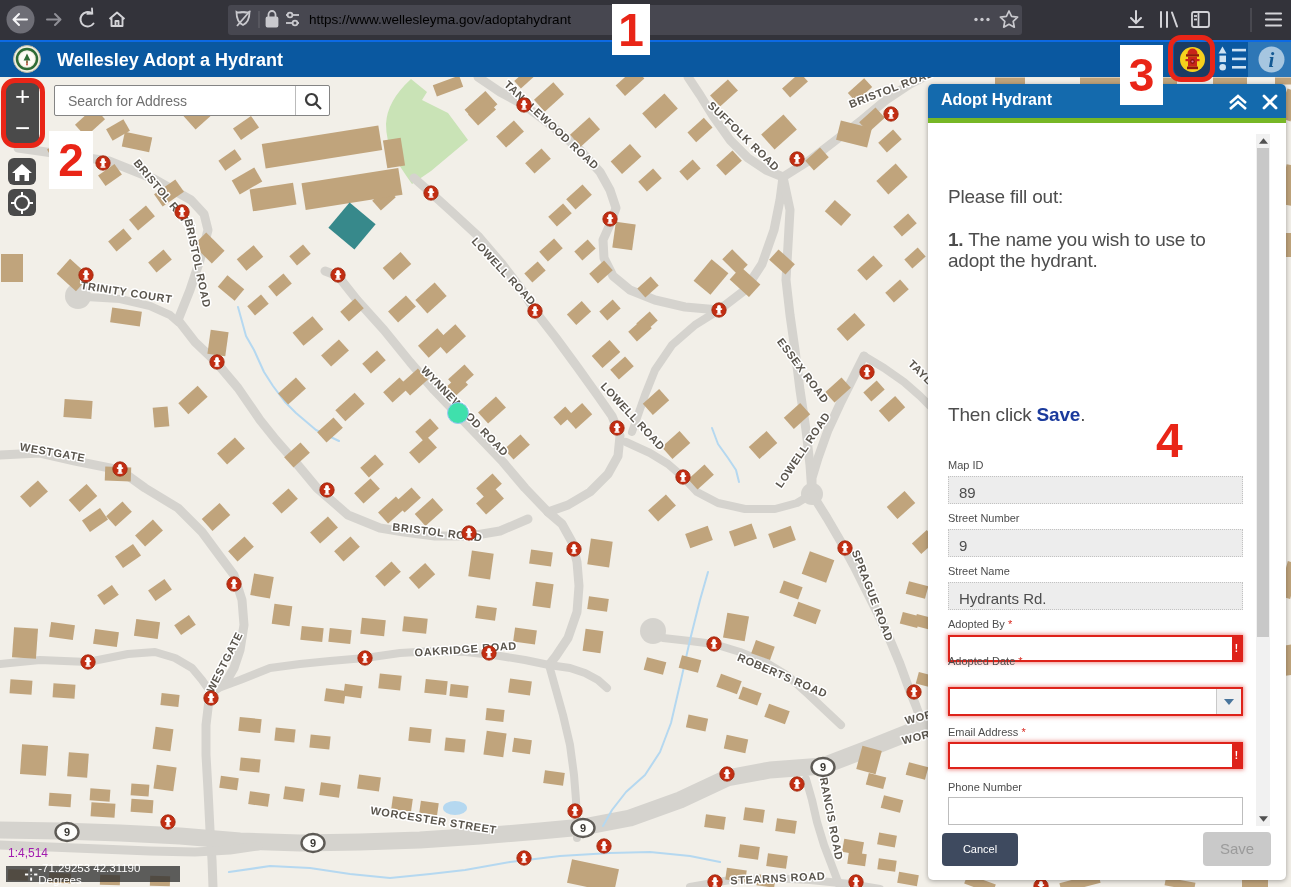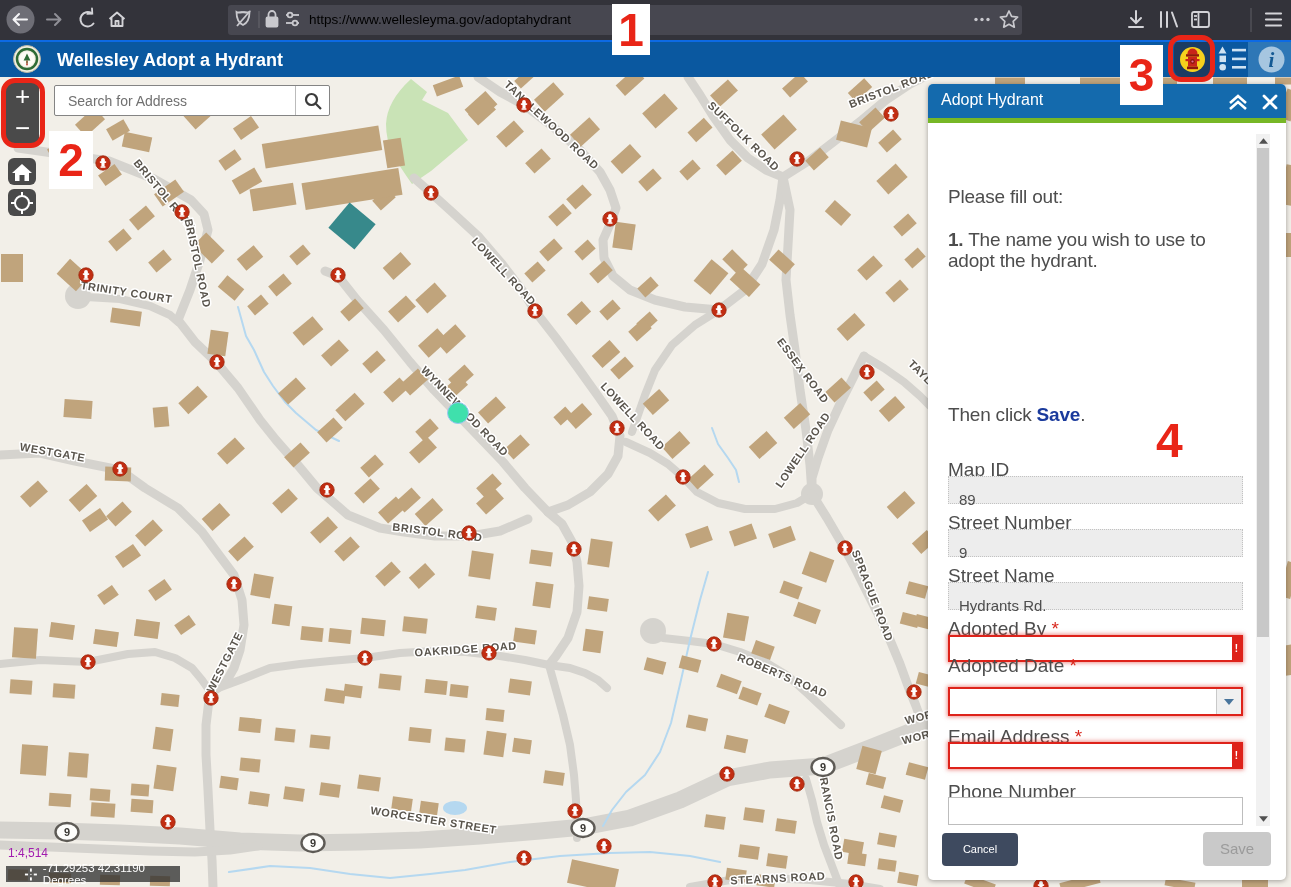--- a/index.html
+++ b/index.html
@@ -10,35 +10,35 @@
 .zoombox{left:6px;top:4px;width:33px;height:64px;color:#fff}
 .zb{height:32px;line-height:30px;text-align:center;font-size:26px;font-weight:400}
 .zm{line-height:30px}
 .homebtn{left:8px;top:81px;width:28px;height:27px;padding:0}
 .homebtn svg,.locbtn svg{display:block;margin:0 auto}
 .locbtn{left:8px;top:112px;width:28px;height:27px}
 #searchbox{position:absolute;left:54px;top:8px;width:276px;height:31px;background:#fff;border:1px solid #848484;border-radius:2px}
 #searchtxt{position:absolute;left:13px;top:7px;font-size:14px;color:#707070}
 #searchbtn{position:absolute;right:0;top:0;width:34px;height:29px;border-left:1px solid #bbb;display:flex;align-items:center;justify-content:center}
 #scaletxt{position:absolute;left:8px;top:769px;font-size:12px;color:#a21caf}
-#coordbar{position:absolute;left:6px;top:789px;width:174px;height:16px;background:rgba(50,50,50,0.78);color:#fff;font-size:11.5px;display:flex;align-items:center;gap:5px;padding-left:18px}
+#coordbar{position:absolute;left:6px;top:789px;width:174px;height:16px;background:rgba(50,50,50,0.78);color:#fff;font-size:11.5px;display:flex;align-items:center;padding-left:18px}
 #panel{position:absolute;left:928px;top:84px;width:358px;height:796px;background:#fff;border-radius:5px;box-shadow:0 1px 5px rgba(0,0,0,0.35)}
 #phdr{position:absolute;left:0;top:0;width:358px;height:34px;background:#146aad;border-radius:5px 5px 0 0;color:#fff}
-#phdr span{position:absolute;left:13px;top:7px;font-size:16px;font-weight:normal}
+#phdr span{position:absolute;left:13px;top:7px;font-size:16px;font-weight:bold}
 #pcollapse{position:absolute;left:299px;top:9px}
 #pclose{position:absolute;left:334px;top:10px}
 #pgreen{position:absolute;left:0;top:34px;width:358px;height:5px;background:#77b726}
 #pbody{position:absolute;left:0;top:39px;width:358px;height:757px;overflow:hidden}
 #secthdr{position:absolute;left:14px;top:11px;width:312px;height:44px;background:#f3f3f3;border:1px solid #e2e2e2;border-left:6px solid #1f5c99}
 #secthdr span{position:absolute;left:11px;top:14px;font-size:12px;color:#555}
 #secthdr svg{position:absolute;right:14px;top:17px}
 .ptxt{position:absolute;left:20px;width:310px;font-size:19px;line-height:21px;color:#4d4d4d;letter-spacing:-0.2px}
-.flabel{position:absolute;left:20px;font-size:19px;color:#4d4d4d}
+.flabel{position:absolute;left:20px;font-size:11px;color:#4d4d4d}
 .req{color:#d8281e}
-.fro{position:absolute;left:20px;width:295px;height:28px;background:#ededed;border:1px dotted #c2c2c2;font-size:15px;color:#4d4d4d;padding:14px 0 0 10px}
+.fro{position:absolute;left:20px;width:295px;height:28px;background:#ededed;border:1px dotted #c2c2c2;font-size:15px;color:#4d4d4d;padding:7px 0 0 10px}
 .fred{position:absolute;left:20px;width:295px;height:27px;background:#fff;border:2px solid #de221a;box-shadow:0 0 4px 1px rgba(222,34,26,0.5)}
 .excl{position:absolute;right:0;top:0;bottom:0;width:9px;background:#de221a;color:#fff;font-size:10px;font-weight:bold;text-align:center;line-height:23px}
 .ddbtn{position:absolute;right:0;top:0;bottom:0;width:25px;background:#f0f0f0;border-left:1px solid #c9c9c9;display:flex;align-items:center;justify-content:center}
 .fplain{position:absolute;left:20px;width:295px;height:28px;background:#fff;border:1px solid #bdbdbd}
 #sbar{position:absolute;left:328px;top:50px;width:14px;height:692px;background:#f1f1f1}
 .sarr{position:absolute;left:0;width:14px;height:14px;display:flex;align-items:center;justify-content:center}
 #sthumb{position:absolute;left:1px;top:14px;width:12px;height:489px;background:#c8c8c8}
 #cancelbtn{position:absolute;left:14px;top:749px;width:76px;height:33px;background:#3e4a5f;border-radius:4px;color:#fff;font-size:11px;text-align:center;line-height:33px}
 #savebtn{position:absolute;left:275px;top:748px;width:68px;height:34px;background:#c9c9c9;border-radius:4px;color:#9b9b9b;font-size:15px;text-align:center;line-height:34px}
 .abox{position:absolute;background:#fff;display:flex;align-items:center;justify-content:center}

